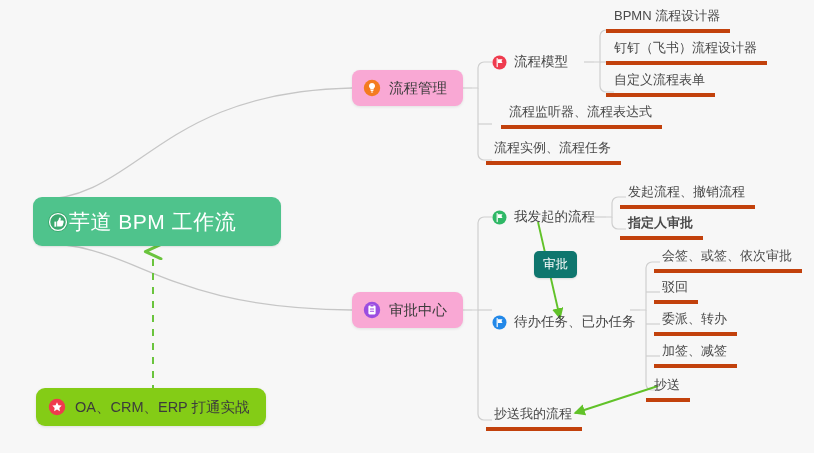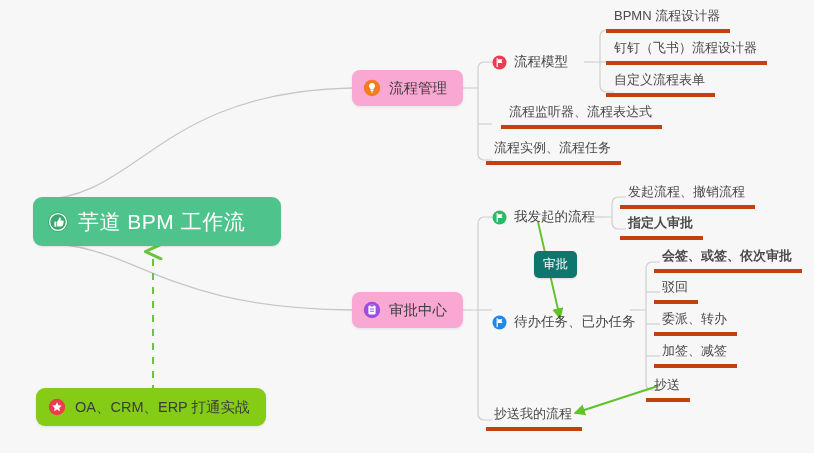--- a/index.html
+++ b/index.html
@@ -18,21 +18,21 @@
 
   
   .root-node{
     left:33px;top:197px;width:248px;height:49px;
     background:#4fc38c;border-radius:9px;
     display:flex;align-items:center;
     padding-left:14px;
     box-shadow:0 1px 2px rgba(0,0,0,0.10);
   }
   .root-label{
-    color:#ffffff;font-size:21px;letter-spacing:.5px;margin-left:9px;
+    color:#ffffff;font-size:21px;letter-spacing:.5px;
   }
 
   
   .card{
     background:#f9a8d4;border-radius:8px;
     display:flex;align-items:center;
     padding:0 16px 0 11px;
     box-shadow:0 1px 3px rgba(0,0,0,0.09);
     height:36px;
   }
@@ -200,21 +200,21 @@
     <span class="ic ic-15">
       <svg width="15" height="15" viewBox="0 0 15 15">
         <circle cx="7.5" cy="7.5" r="7" fill="#2288e8"></circle>
         <path d="M5.2 3.6v8" stroke="#ffffff" stroke-width="1.2" stroke-linecap="round"></path>
         <path d="M5.9 4.3h4.6l-1 1.8 1 1.8H5.9z" fill="#ffffff"></path>
       </svg>
     </span>
     <span class="flat-label">待办任务、已办任务</span>
   </div>
 
-  <div class="node leaf" style="left:654px;top:252px;font-weight:bold;">会签、或签、依次审批</div>
+  <div class="node leaf" style="left:654px;top:252px;">会签、或签、依次审批</div>
   <div class="node leaf" style="left:654px;top:283px;">驳回</div>
   <div class="node leaf" style="left:654px;top:315px;">委派、转办</div>
   <div class="node leaf" style="left:654px;top:347px;">加签、减签</div>
   <div class="node leaf" style="left:646px;top:381px;">抄送</div>
 
   <div class="node leaf" style="left:486px;top:410px;">抄送我的流程</div>
 
   <div class="node pill">审批</div>
 
   <div class="node note-card">

